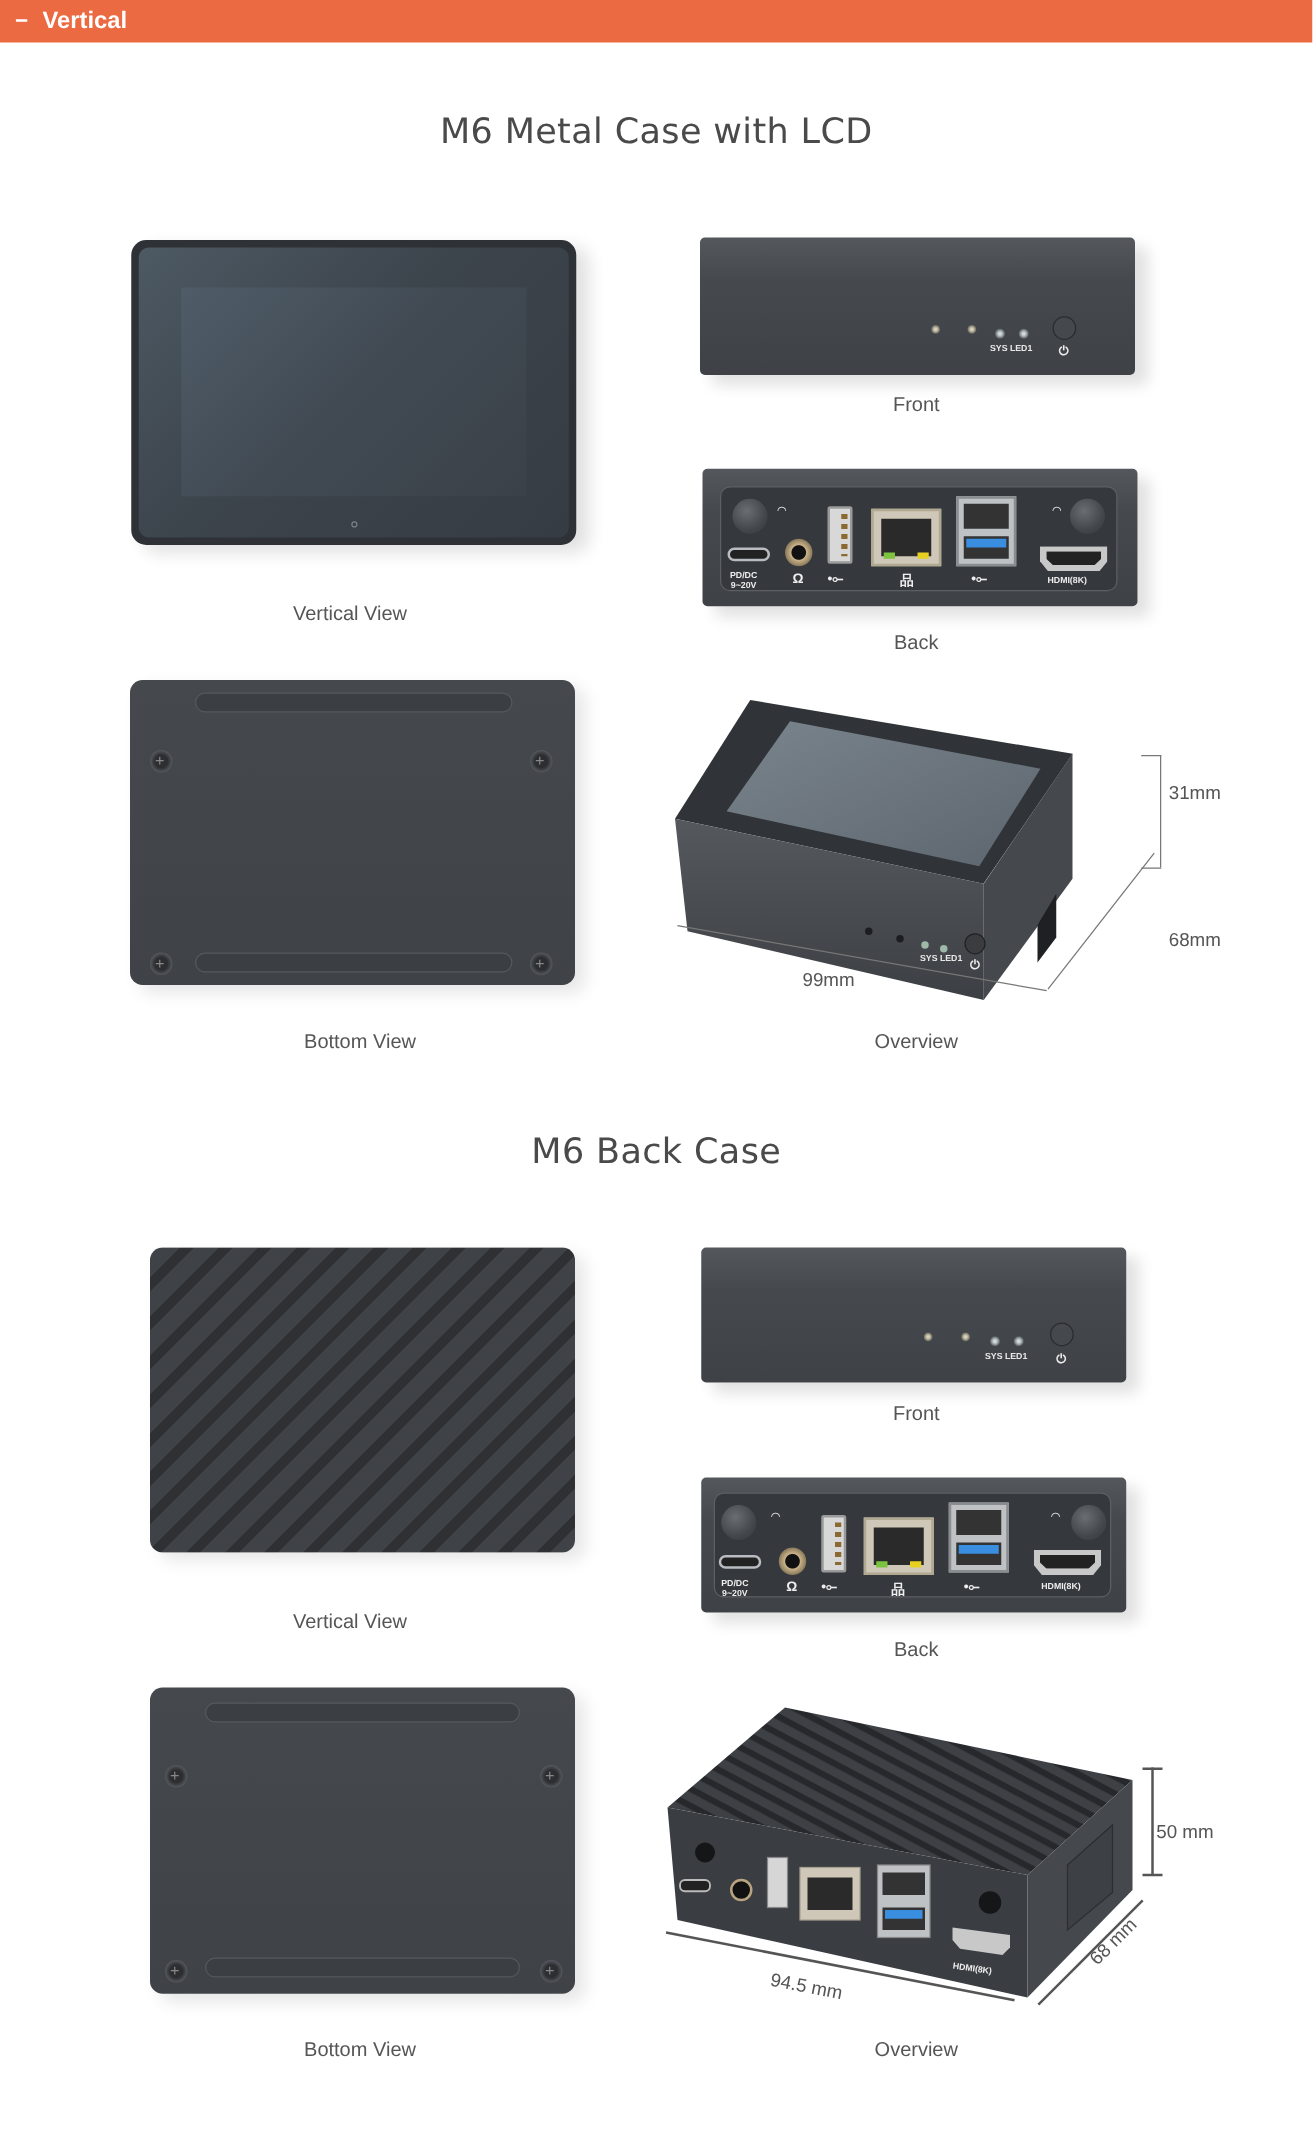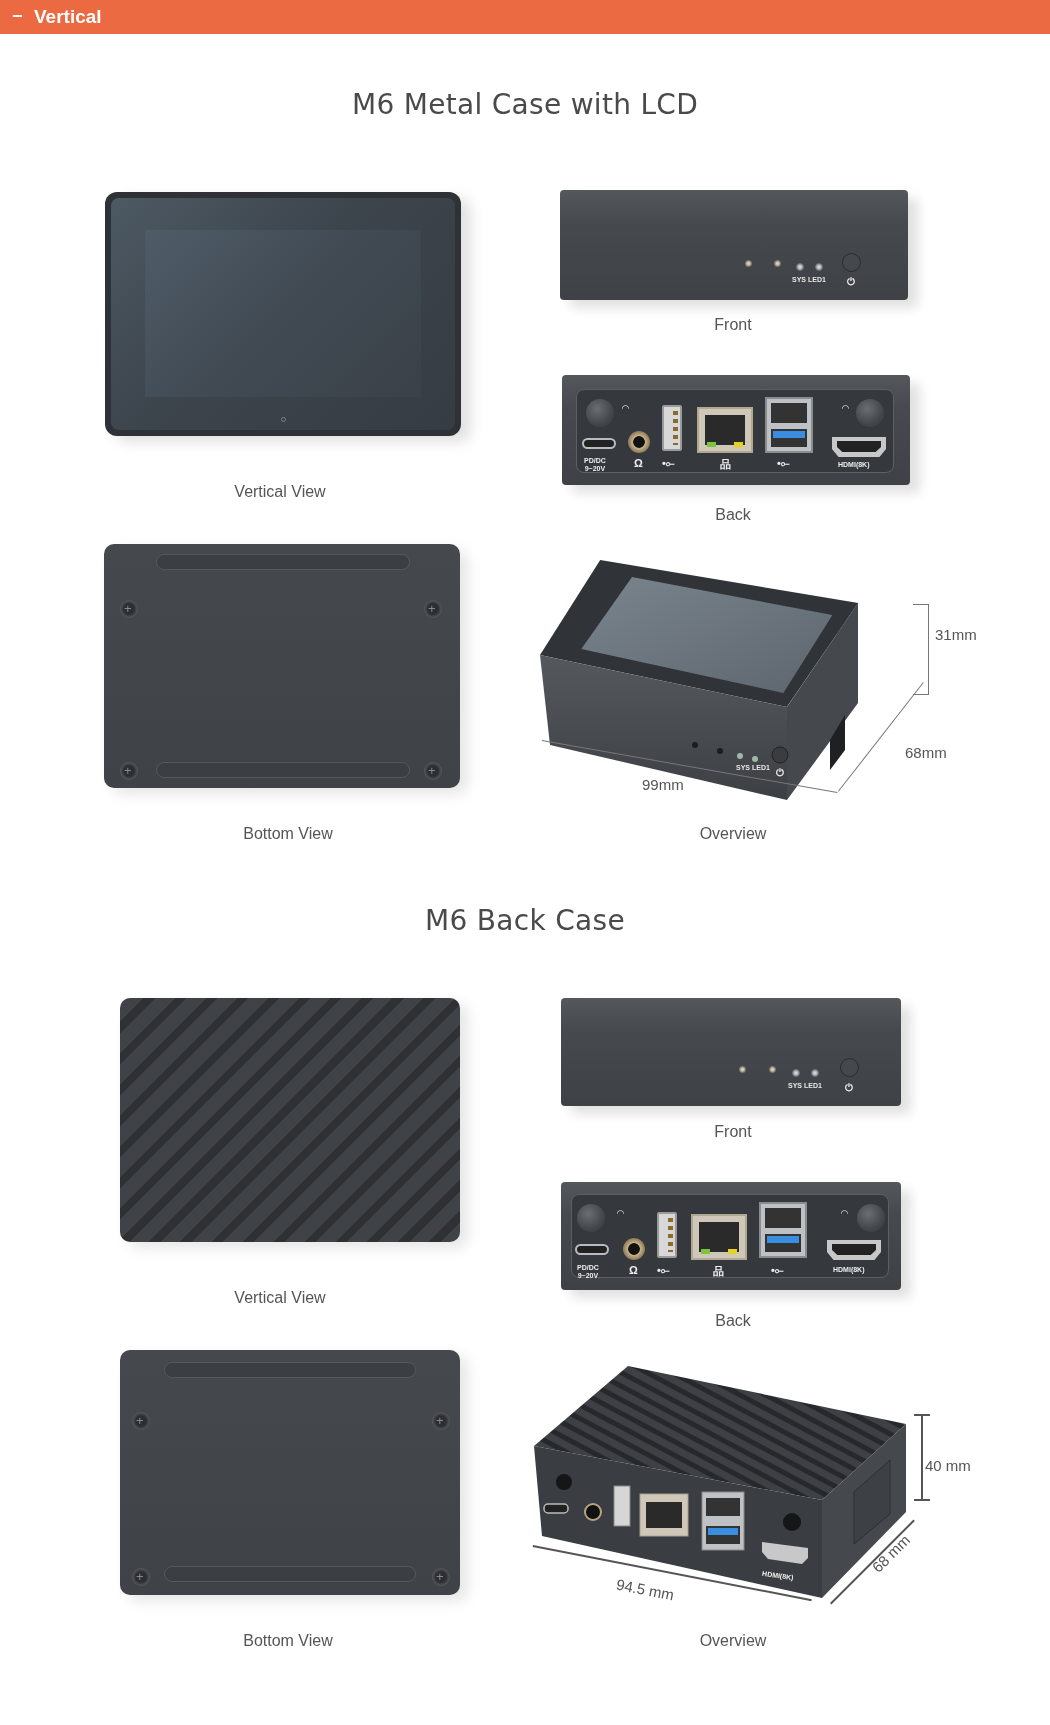--- a/index.html
+++ b/index.html
@@ -163,21 +163,21 @@
   <div class="tiny-lbl" style="left:196px;top:209px;">SYS LED1</div>
   <div class="pwr-icon" style="left:236px;top:212px;">⏻</div>
 </div>
 
 <div class="dimline" style="left:928px;top:604px;width:1px;height:90px;"></div>
 <div class="dimline" style="left:913px;top:604px;width:16px;height:1px;"></div>
 <div class="dimline" style="left:913px;top:694px;width:16px;height:1px;"></div>
 <div class="dimline" style="left:542px;top:740px;width:300px;height:1px;transform:rotate(10deg);transform-origin:0 0;"></div>
 <div class="dimline" style="left:838px;top:791px;width:138px;height:1px;transform:rotate(-52deg);transform-origin:0 0;"></div>
 <div class="dim" style="left:935px;top:626px;">31mm</div>
-<div class="dim" style="left:905px;top:744px;">68mm</div>
+<div class="dim" style="left:935px;top:744px;">68mm</div>
 <div class="dim" style="left:642px;top:776px;">99mm</div>
 <div class="caption" style="left:603px;top:825px;">Overview</div>
 
 <div class="sec-title" style="top:904px;">M6 Back Case</div>
 
 <div class="dev" style="left:120px;top:998px;width:342px;height:246px;">
   <div class="grille" style="left:0;top:0;width:340px;height:244px;"></div>
 </div>
 <div class="caption" style="left:150px;top:1289px;">Vertical View</div>
 
@@ -262,16 +262,16 @@
     <polygon points="232,180 278,186 278,196 272,202 238,197 232,190" fill="#c8c8c8"></polygon>
   </svg>
   <div class="port-lbl" style="left:232px;top:210px;transform:rotate(8deg);">HDMI(8K)</div>
 </div>
 
 <div class="dimline" style="left:921px;top:1414px;width:2px;height:86px;background:#555;"></div>
 <div class="dimline" style="left:914px;top:1414px;width:16px;height:2px;background:#555;"></div>
 <div class="dimline" style="left:914px;top:1499px;width:16px;height:2px;background:#555;"></div>
 <div class="dimline" style="left:533px;top:1545px;width:284px;height:2px;background:#555;transform:rotate(11deg);transform-origin:0 0;"></div>
 <div class="dimline" style="left:830px;top:1603px;width:118px;height:2px;background:#555;transform:rotate(-45deg);transform-origin:0 0;"></div>
-<div class="dim" style="left:925px;top:1457px;">40 mm</div>
+<div class="dim" style="left:925px;top:1457px;">50 mm</div>
 <div class="dim" style="left:868px;top:1545px;transform:rotate(-45deg);">68 mm</div>
 <div class="dim" style="left:616px;top:1581px;transform:rotate(11deg);">94.5 mm</div>
 <div class="caption" style="left:603px;top:1632px;">Overview</div>
 
 </body></html>

